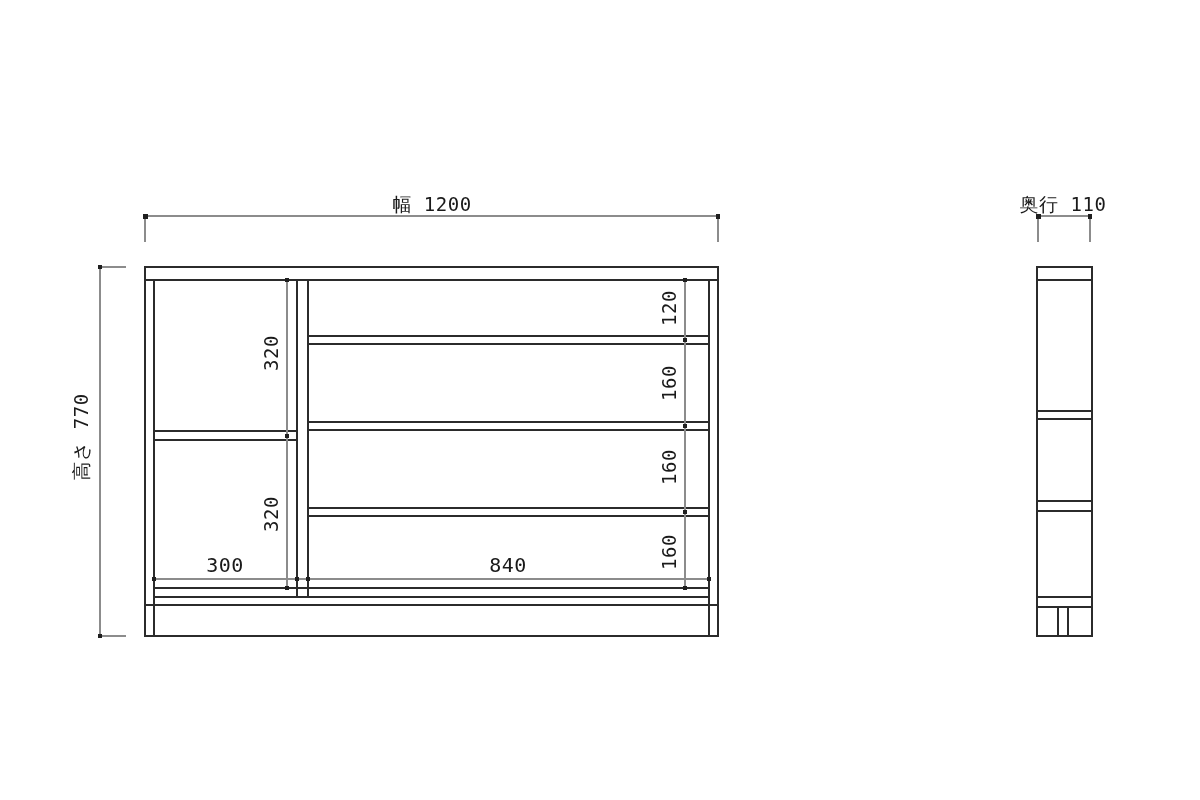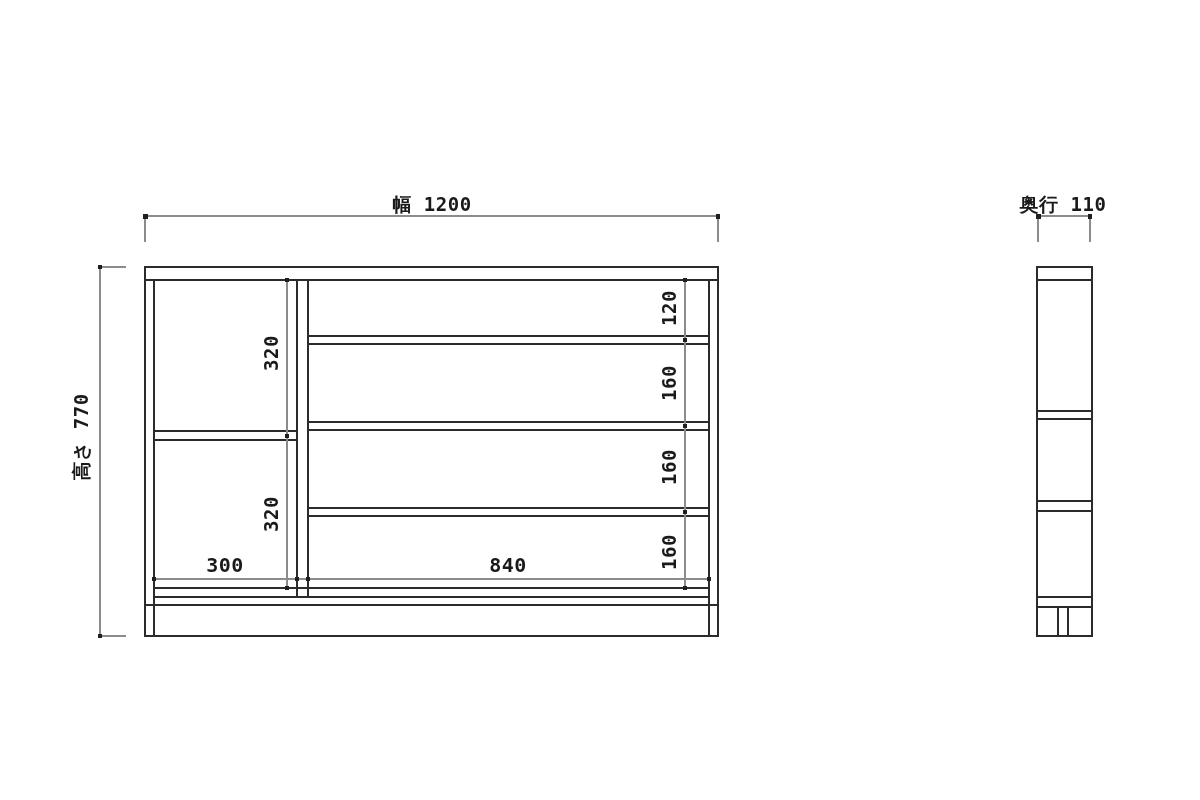--- a/index.html
+++ b/index.html
@@ -8,21 +8,20 @@
     background: #ffffff;
     width: 1200px;
     height: 800px;
     overflow: hidden;
   }
   .stage {
     position: relative;
     width: 1200px;
     height: 800px;
     background: #ffffff;
-    font-weight: bold;
   }
   svg { display: block; }
   
   .obj {
     stroke: #2b2b2b;
     stroke-width: 1.8;
     fill: none;
   }
   .obj-outer {
     stroke: #2b2b2b;

